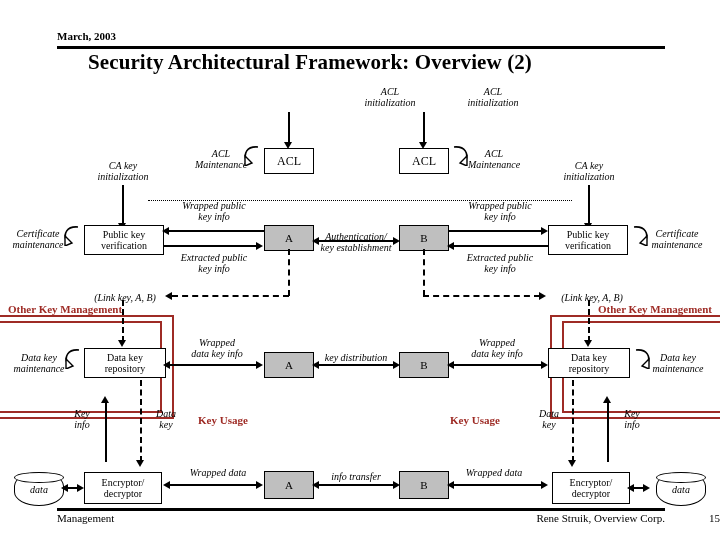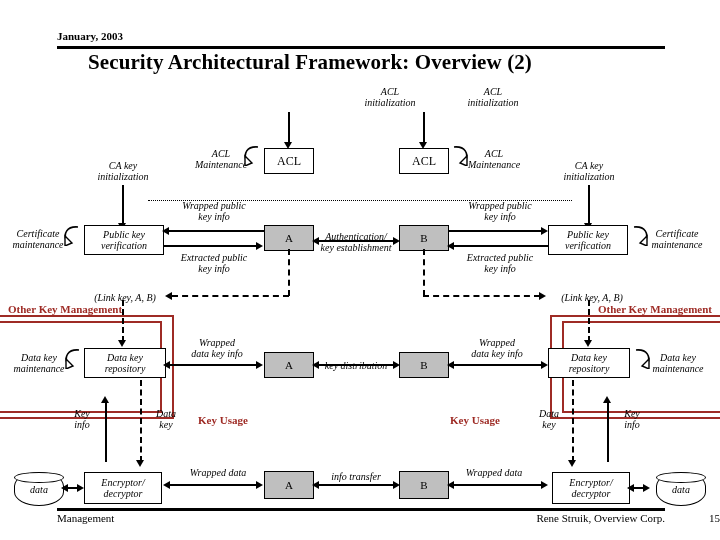--- a/index.html
+++ b/index.html
@@ -29,21 +29,21 @@
 
   
   .lbl{position:absolute;font-style:italic;font-size:10px;line-height:11px;
     color:#000;text-align:center;white-space:nowrap;}
   .redlbl{position:absolute;font-weight:bold;font-size:11px;color:#9E2B25;
     white-space:nowrap;}
 
   
   .box{position:absolute;border:1px solid #000;background:#fff;
     display:flex;align-items:center;justify-content:center;
-    font-style:italic;font-size:10px;line-height:11px;text-align:center;color:#000;}
+    font-size:10px;line-height:11px;text-align:center;color:#000;}
   .box.plain{font-style:normal;font-size:12px;}
   .box.gray{background:#BFBFBF;font-style:normal;font-size:11px;}
 
   
   .cyl{position:absolute;border:1px solid #000;border-radius:50%/14px;
     background:#fff;display:flex;align-items:center;justify-content:center;
     font-style:italic;font-size:10px;color:#000;}
   .cyl:before{content:"";position:absolute;left:-1px;right:-1px;top:-1px;height:9px;
     border:1px solid #000;border-radius:50%;background:#fff;}
   .cyl span{position:relative;z-index:2;}
@@ -66,21 +66,21 @@
   .redbox{position:absolute;border:2px solid #9E2B25;background:transparent;}
 
   
   .curl{position:absolute;width:20px;height:22px;}
 </style>
 </head>
 <body>
 
 <div id="slide">
 
-  <div class="hdr" id="hdr-date">January, 2003</div>
+  <div class="hdr" id="hdr-date">March, 2003</div>
   <div id="hdr-rule"></div>
   <div id="slide-title">Security Architectural Framework: Overview (2)</div>
 
   <div class="lbl" style="left:458px;top:86px;width:70px;">ACL<br>initialization</div>
   <div class="lbl" style="left:355px;top:86px;width:70px;">ACL<br>initialization</div>
 
   <div class="v" style="left:288px;top:112px;height:32px;"></div>
   <div class="ar ar-d" style="left:284px;top:142px;"></div>
   <div class="v" style="left:423px;top:112px;height:32px;"></div>
   <div class="ar ar-d" style="left:419px;top:142px;"></div>
@@ -205,21 +205,21 @@
   <div class="lbl" style="left:172px;top:337px;width:90px;">Wrapped<br>data key info</div>
   <div class="h" style="left:170px;top:364px;width:88px;"></div>
   <div class="ar ar-l" style="left:163px;top:361px;"></div>
   <div class="ar ar-r" style="left:256px;top:361px;"></div>
 
   <div class="lbl" style="left:452px;top:337px;width:90px;">Wrapped<br>data key info</div>
   <div class="h" style="left:454px;top:364px;width:88px;"></div>
   <div class="ar ar-r" style="left:541px;top:361px;"></div>
   <div class="ar ar-l" style="left:447px;top:361px;"></div>
 
-  <div class="lbl" style="left:320px;top:360px;width:72px;">key distribution</div>
+  <div class="lbl" style="left:320px;top:352px;width:72px;">key distribution</div>
   <div class="h" style="left:318px;top:364px;width:76px;"></div>
   <div class="ar ar-l" style="left:312px;top:361px;"></div>
   <div class="ar ar-r" style="left:393px;top:361px;"></div>
 
   <div class="v" style="left:105px;top:402px;height:60px;"></div>
   <div class="ar ar-u" style="left:101px;top:396px;"></div>
   <div class="lbl" style="left:62px;top:408px;width:40px;">Key<br>info</div>
 
   <div class="vd" style="left:140px;top:380px;height:82px;"></div>
   <div class="ar ar-d" style="left:136px;top:460px;"></div>

